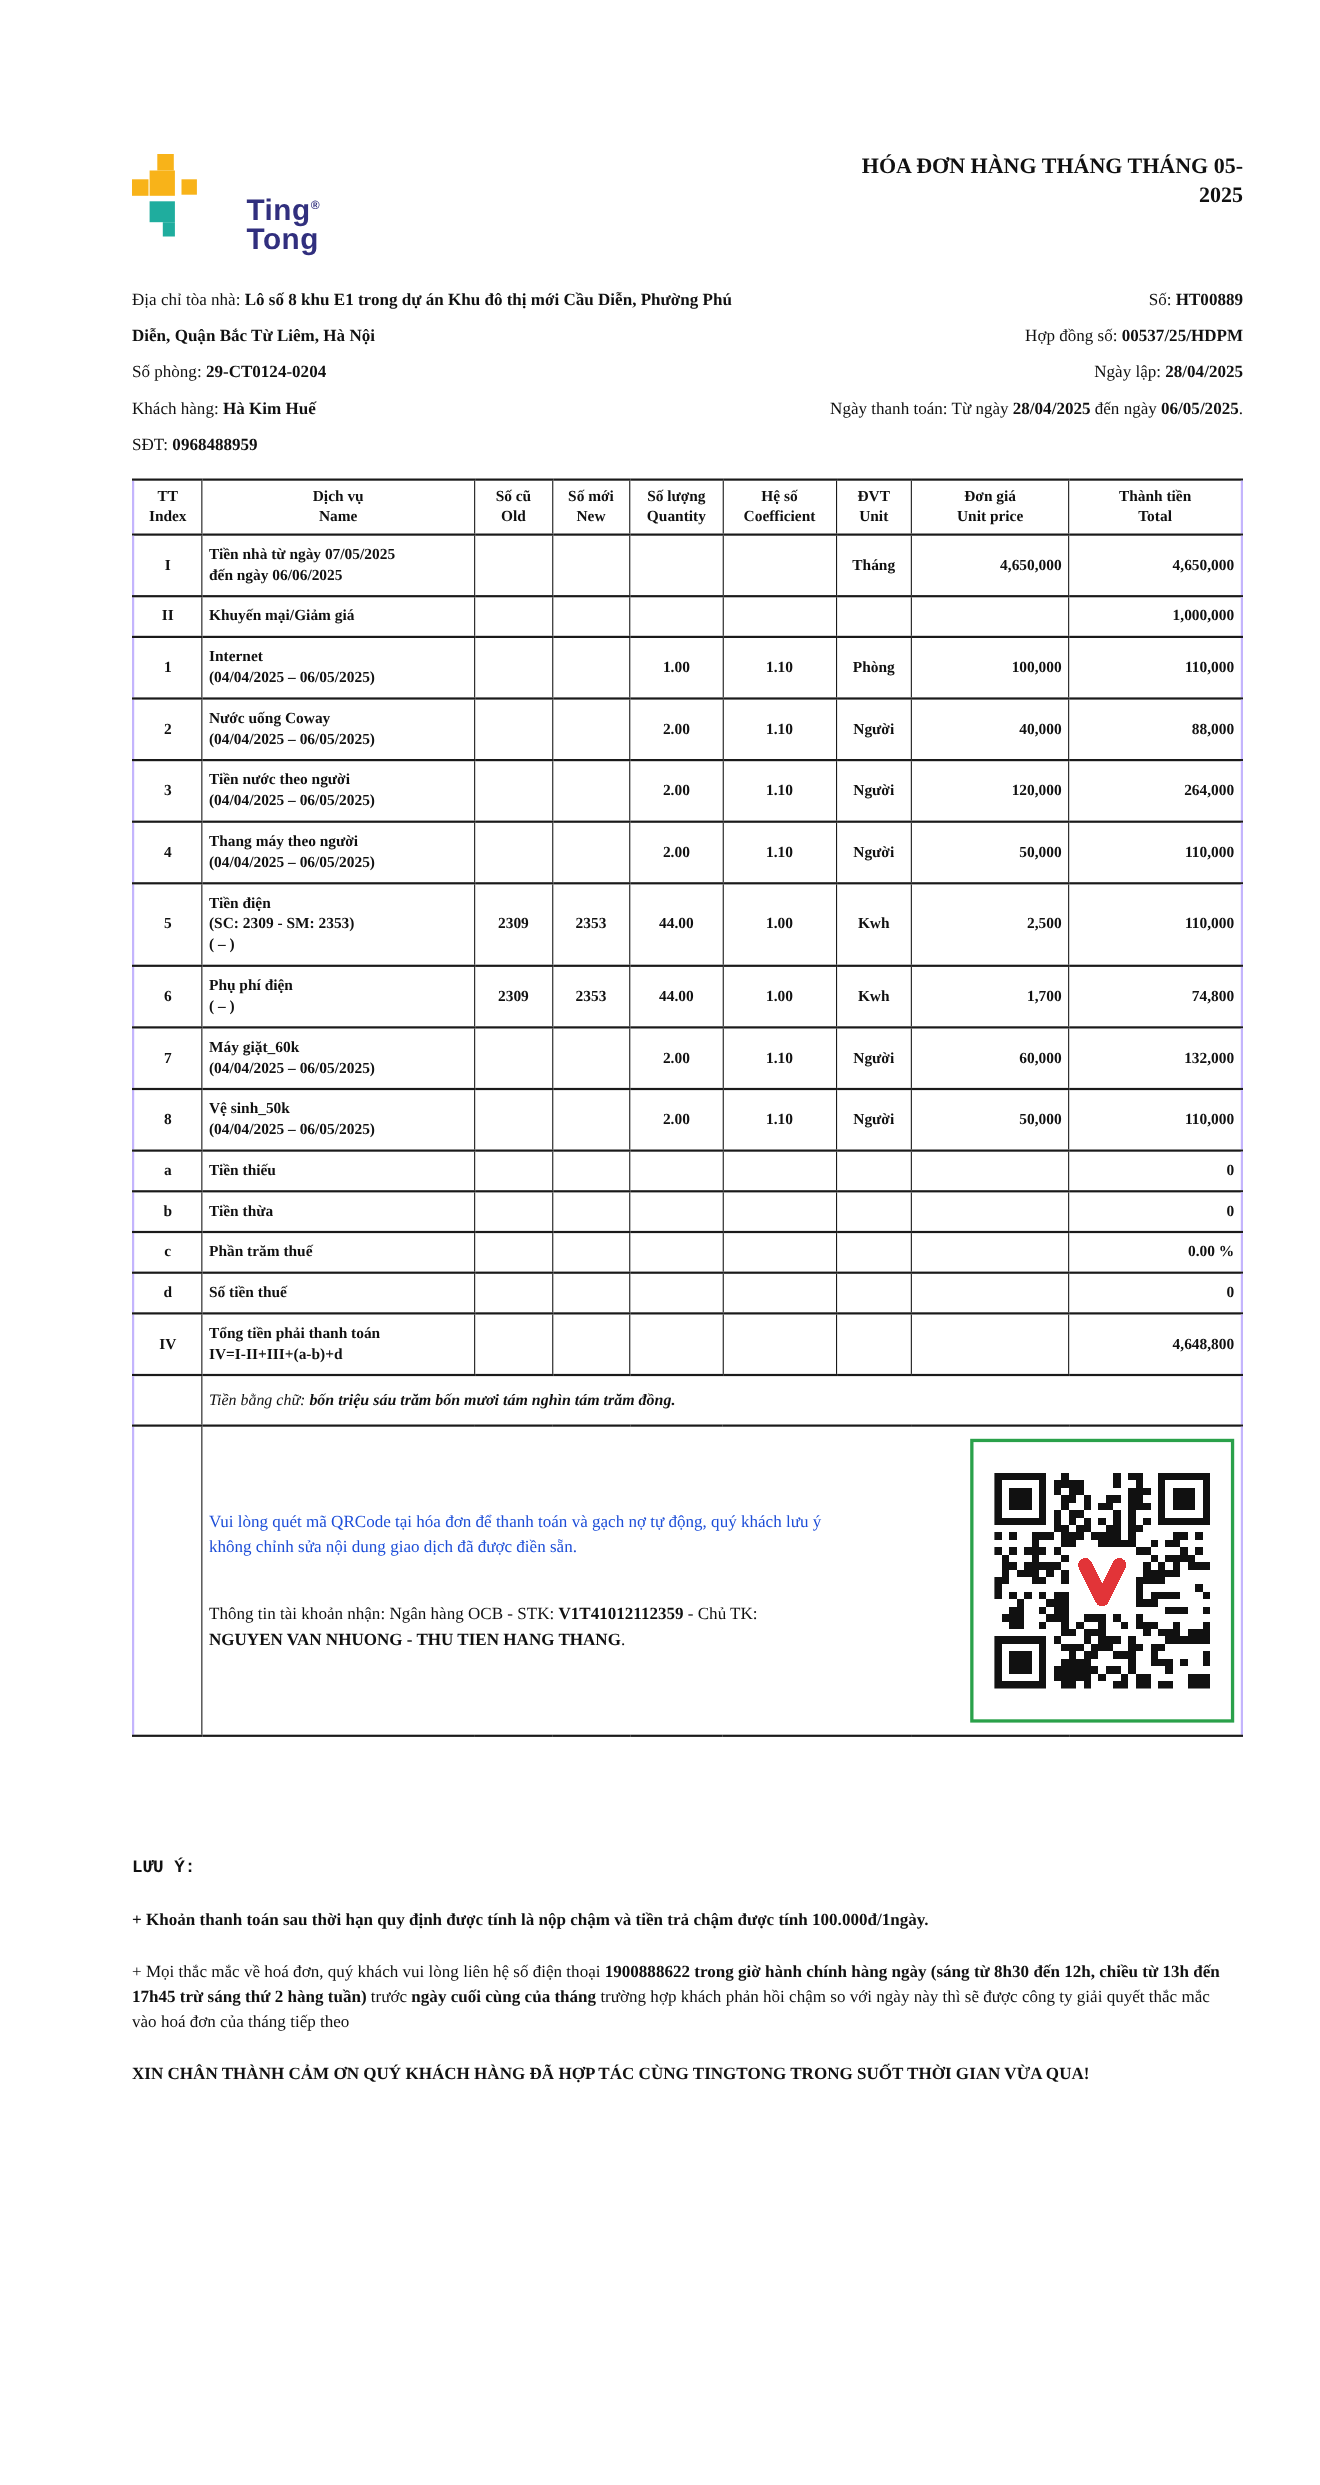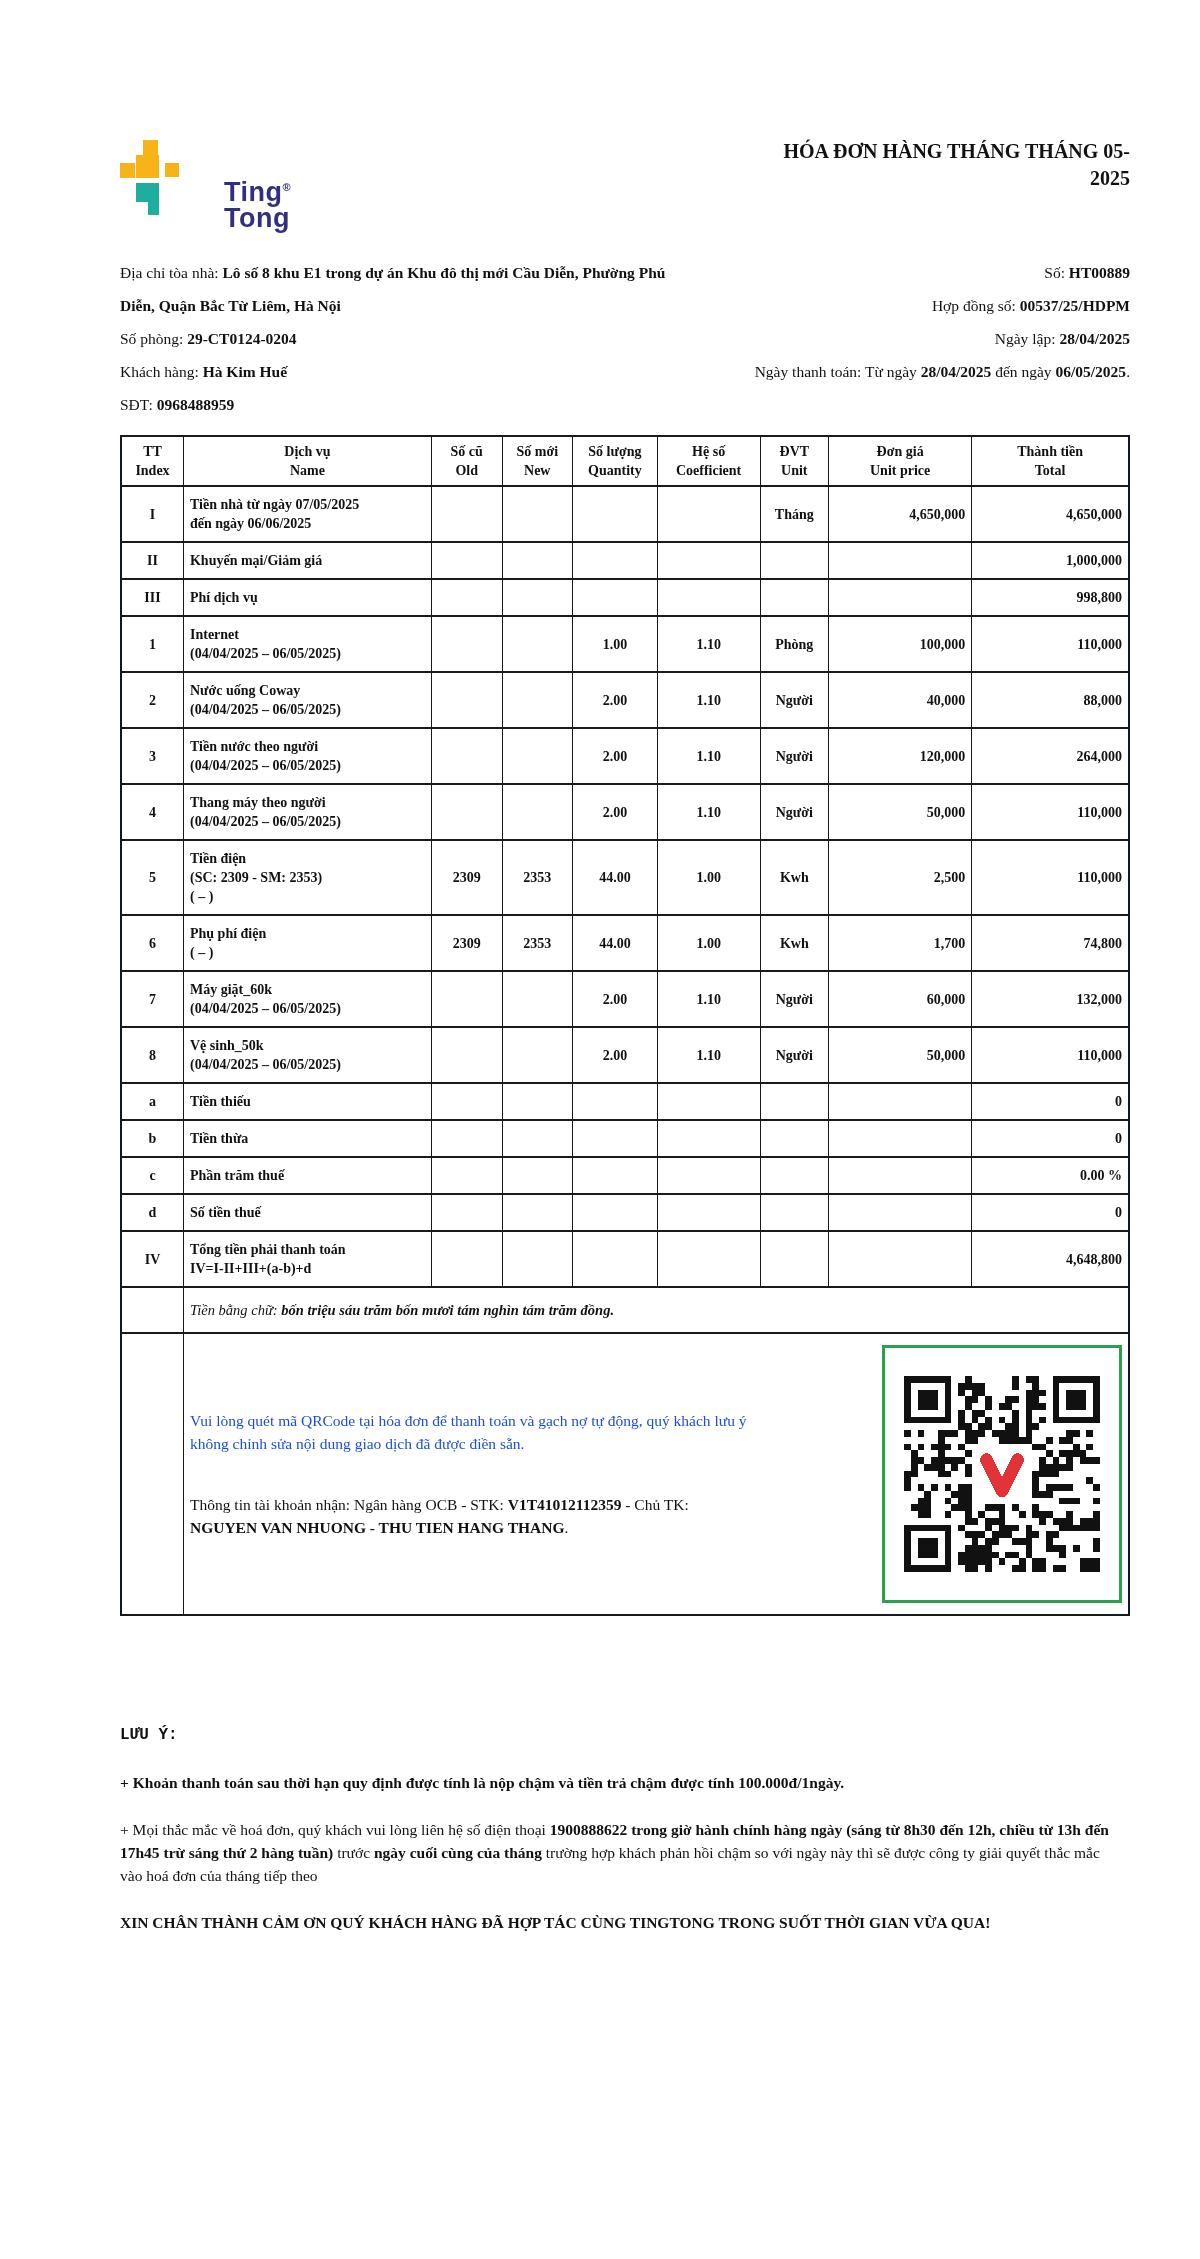--- a/index.html
+++ b/index.html
@@ -28,21 +28,21 @@
     font-weight:bold;color:#312F7E;font-size:27px;line-height:26px;letter-spacing:.5px;}
   .logo-text sup{font-size:11px;}
   .page-title{max-width:365px;text-align:right;font-weight:bold;font-size:20px;line-height:27px;margin-top:0;}
 
   
   .info{display:flex;margin-top:22px;font-size:15.5px;line-height:33px;gap:29px;}
   .info-left{width:580px;}
   .info-right{flex:1;text-align:right;}
 
   
-  table.invoice-table{width:100%;border-collapse:collapse;border:2px solid #0f172a;margin-top:14px;
+  table.invoice-table{width:100%;border-collapse:collapse;border:2px solid #c4b5fd;margin-top:14px;
     font-size:14px;font-weight:bold;}
   .invoice-table th,.invoice-table td{border:1px solid #1a1a1a;border-top-width:2px;border-bottom-width:2px;vertical-align:middle;}
   .invoice-table th{padding:5px 2px;font-size:14px;line-height:19px;}
   .invoice-table td{padding:8px 6px;line-height:19px;}
   col.w-tt{width:6.2%;} col.w-name{width:24.6%;} col.w-old{width:7%;} col.w-new{width:7%;}
   col.w-qty{width:8.4%;} col.w-coef{width:10.2%;} col.w-unit{width:6.8%;} col.w-price{width:14.2%;} col.w-total{width:15.6%;}
   .c-tt,.c-old,.c-new,.c-qty,.c-coef,.c-unit{text-align:center;}
   .c-name{text-align:left;padding-left:9px;}
   .c-price{text-align:right;padding-right:12px;}
   .c-total{text-align:right;padding-right:10px;}
@@ -173,33 +173,20 @@
           <td class="c-name">
             <div>Khuyến mại/Giảm giá</div>
           </td>
           <td class="c-old"></td>
           <td class="c-new"></td>
           <td class="c-qty"></td>
           <td class="c-coef"></td>
           <td class="c-unit"></td>
           <td class="c-price"></td>
           <td class="c-total">1,000,000</td>
-        </tr>
-        <tr>
-          <td class="c-tt">III</td>
-          <td class="c-name">
-            <div>Phí dịch vụ</div>
-          </td>
-          <td class="c-old"></td>
-          <td class="c-new"></td>
-          <td class="c-qty"></td>
-          <td class="c-coef"></td>
-          <td class="c-unit"></td>
-          <td class="c-price"></td>
-          <td class="c-total">998,800</td>
         </tr>
         <tr>
           <td class="c-tt">1</td>
           <td class="c-name">
             <div>Internet</div>
             <div>(04/04/2025 – 06/05/2025)</div>
           </td>
           <td class="c-old"></td>
           <td class="c-new"></td>
           <td class="c-qty">1.00</td>

